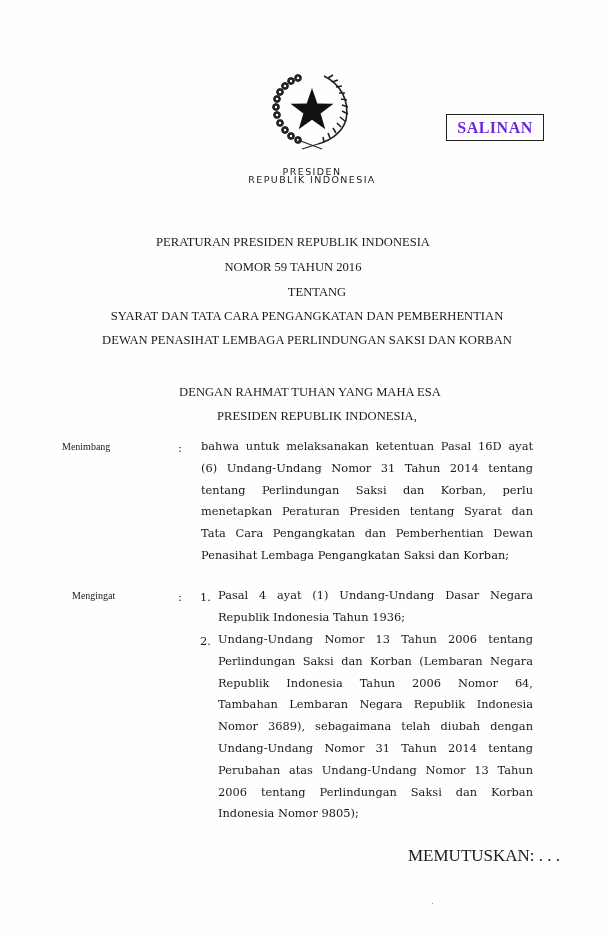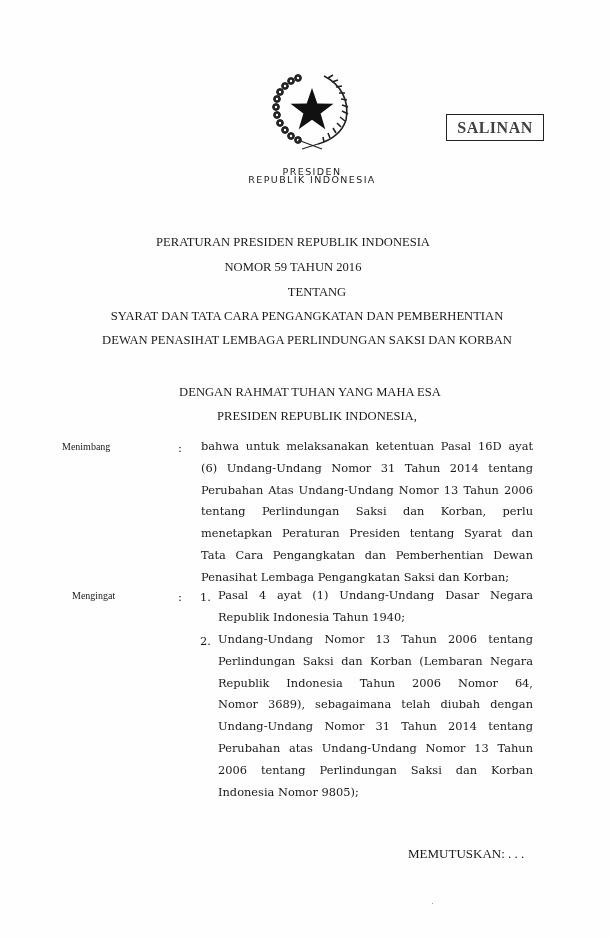--- a/index.html
+++ b/index.html
@@ -36,21 +36,21 @@
       height: 27px;
       border: 1.5px solid #222;
       box-sizing: border-box;
       display: flex;
       align-items: center;
       justify-content: center;
       font-family: "Liberation Serif", "DejaVu Serif", serif;
       font-weight: bold;
       font-size: 16px;
       letter-spacing: 0.5px;
-      color: #404040;
+      color: #6d28d9;
     }
     .president-caption {
       position: absolute;
       left: 200px;
       width: 224px;
       text-align: center;
       font-family: "DejaVu Sans", "Liberation Sans", sans-serif;
       font-size: 9.5px;
       letter-spacing: 1.4px;
       color: #222;
@@ -102,21 +102,21 @@
       position: absolute;
       font-family: "DejaVu Serif", "Liberation Serif", serif;
       font-size: 11.4px;
       color: #1a1a1a;
     }
     .footer-next {
       position: absolute;
       left: 408px;
       top: 846px;
       font-family: "Liberation Serif", "DejaVu Serif", serif;
-      font-size: 13px;
+      font-size: 17px;
       color: #1a1a1a;
       white-space: nowrap;
     }
     .speck {
       position: absolute;
       left: 432px;
       top: 903px;
       width: 1px;
       height: 1px;
       background: #999;
@@ -181,41 +181,41 @@
   <div class="center-line" style="top:333px; left:2px;">DEWAN PENASIHAT LEMBAGA PERLINDUNGAN SAKSI DAN KORBAN</div>
 
   <div class="center-line" style="top:385px; left:5px;">DENGAN RAHMAT TUHAN YANG MAHA ESA</div>
   <div class="center-line" style="top:409px; left:12px;">PRESIDEN REPUBLIK INDONESIA,</div>
 
   <div class="label" style="left:62px; top:441px;">Menimbang</div>
   <div class="colon" style="left:178px; top:441px;">:</div>
   <div class="para" style="left:201px; top:436px; width:332px;">
     <span class="line">bahwa untuk melaksanakan ketentuan Pasal 16D ayat</span>
     <span class="line">(6) Undang-Undang Nomor 31 Tahun 2014 tentang</span>
-    <span class="line">Perubahan Atas Undang-Undang Nomor 13 Tahun 2006</span>
     <span class="line">tentang Perlindungan Saksi dan Korban, perlu</span>
     <span class="line">menetapkan Peraturan Presiden tentang Syarat dan</span>
     <span class="line">Tata Cara Pengangkatan dan Pemberhentian Dewan</span>
     <span class="line last">Penasihat Lembaga Pengangkatan Saksi dan Korban;</span>
   </div>
 
   <div class="label" style="left:72px; top:590px;">Mengingat</div>
   <div class="colon" style="left:178px; top:590px;">:</div>
 
   <div class="item-num" style="left:200px; top:590px;">1.</div>
   <div class="para" style="left:218px; top:585px; width:315px;">
     <span class="line">Pasal 4 ayat (1) Undang-Undang Dasar Negara</span>
-    <span class="line last">Republik Indonesia Tahun 1940;</span>
+    <span class="line last">Republik Indonesia Tahun 1936;</span>
   </div>
 
   <div class="item-num" style="left:200px; top:634px;">2.</div>
   <div class="para" style="left:218px; top:629px; width:315px;">
     <span class="line">Undang-Undang Nomor 13 Tahun 2006 tentang</span>
     <span class="line">Perlindungan Saksi dan Korban (Lembaran Negara</span>
     <span class="line">Republik Indonesia Tahun 2006 Nomor 64,</span>
+    <span class="line">Tambahan Lembaran Negara Republik Indonesia</span>
     <span class="line">Nomor 3689), sebagaimana telah diubah dengan</span>
     <span class="line">Undang-Undang Nomor 31 Tahun 2014 tentang</span>
     <span class="line">Perubahan atas Undang-Undang Nomor 13 Tahun</span>
     <span class="line">2006 tentang Perlindungan Saksi dan Korban</span>
     <span class="line last">Indonesia Nomor 9805);</span>
   </div>
 
   <div class="footer-next">MEMUTUSKAN: . . .</div>
 
   <div class="speck"></div>

